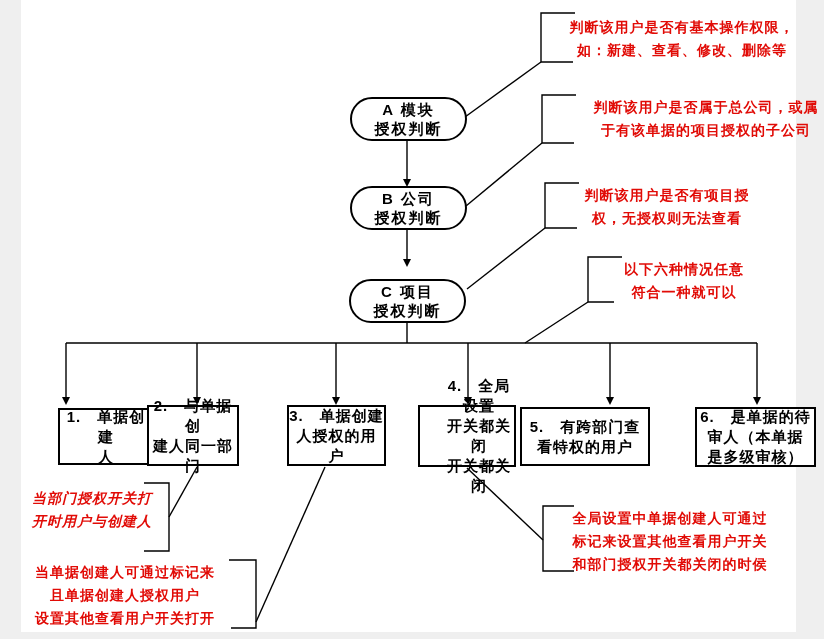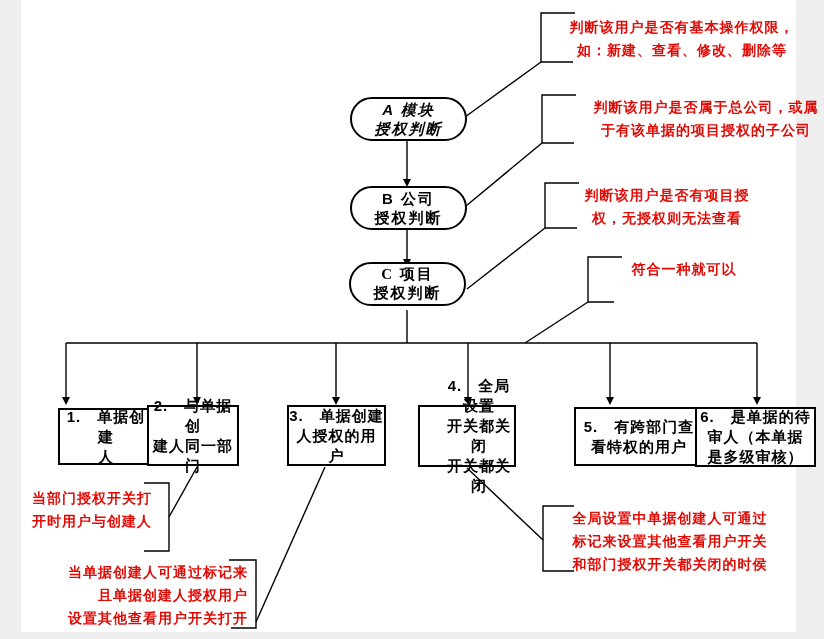--- a/index.html
+++ b/index.html
@@ -87,29 +87,29 @@
     <g>
       <line x1="325" y1="467" x2="256" y2="622"></line>
       <polyline points="229,560 256,560 256,628 231,628"></polyline>
     </g>
     <g>
       <line x1="467" y1="468" x2="543" y2="540"></line>
       <polyline points="574,506 543,506 543,571 574,571"></polyline>
     </g>
   </svg>
 
-  <div class="flow-node" style="left:350px;top:97px;font-style:italic;">
+  <div class="flow-node" style="left:350px;top:97px;">
     <span class="line">A 模块</span>
     <span class="line">授权判断</span>
   </div>
   <div class="flow-node" style="left:350px;top:186px;">
     <span class="line">B 公司</span>
     <span class="line">授权判断</span>
   </div>
-  <div class="flow-node" style="left:349px;top:262px;font-family:Liberation Serif, serif;">
+  <div class="flow-node" style="left:349px;top:279px;">
     <span class="line">C 项目</span>
     <span class="line">授权判断</span>
   </div>
 
   <div class="result-box" style="left:17px;top:408px;width:96px;height:57px;margin-left:41px;">
     <span class="line">1.　单据创建</span>
     <span class="line">人</span>
   </div>
   <div class="result-box" style="left:147px;top:405px;width:92px;height:61px;">
     <span class="line">2.　与单据创</span>
@@ -119,21 +119,21 @@
   <div class="result-box" style="left:287px;top:405px;width:99px;height:61px;">
     <span class="line">3.　单据创建</span>
     <span class="line">人授权的用</span>
     <span class="line">户</span>
   </div>
   <div class="result-box" style="left:418px;top:405px;width:98px;height:62px;padding-left:24px;">
     <span class="line">4.　全局设置</span>
     <span class="line">开关都关闭</span>
     <span class="line">开关都关闭</span>
   </div>
-  <div class="result-box" style="left:574px;top:407px;width:130px;height:59px;">
+  <div class="result-box" style="left:520px;top:407px;width:130px;height:59px;">
     <span class="line">5.　有跨部门查</span>
     <span class="line">看特权的用户</span>
   </div>
   <div class="result-box" style="left:695px;top:407px;width:121px;height:60px;">
     <span class="line">6.　是单据的待</span>
     <span class="line">审人（本单据</span>
     <span class="line">是多级审核）</span>
   </div>
 
   <div class="annotation" style="left:544px;top:16px;width:276px;">
@@ -142,27 +142,28 @@
   </div>
   <div class="annotation" style="left:568px;top:96px;width:276px;">
     <span class="line">判断该用户是否属于总公司，或属</span>
     <span class="line">于有该单据的项目授权的子公司</span>
   </div>
   <div class="annotation" style="left:549px;top:184px;width:236px;">
     <span class="line">判断该用户是否有项目授</span>
     <span class="line">权，无授权则无法查看</span>
   </div>
   <div class="annotation" style="left:592px;top:258px;width:184px;">
+    <span class="line">以下六种情况任意</span>
     <span class="line">符合一种就可以</span>
   </div>
-  <div class="annotation" style="left:18px;top:487px;width:148px;">
+  <div class="annotation" style="left:18px;top:487px;width:148px;font-style:italic;">
     <span class="line">当部门授权开关打</span>
     <span class="line">开时用户与创建人</span>
   </div>
-  <div class="annotation" style="left:22px;top:561px;width:226px;text-align:right;">
+  <div class="annotation" style="left:12px;top:561px;width:226px;">
     <span class="line">当单据创建人可通过标记来</span>
     <span class="line">且单据创建人授权用户</span>
     <span class="line">设置其他查看用户开关打开</span>
   </div>
   <div class="annotation" style="left:547px;top:507px;width:246px;">
     <span class="line">全局设置中单据创建人可通过</span>
     <span class="line">标记来设置其他查看用户开关</span>
     <span class="line">和部门授权开关都关闭的时侯</span>
   </div>
 </div>

